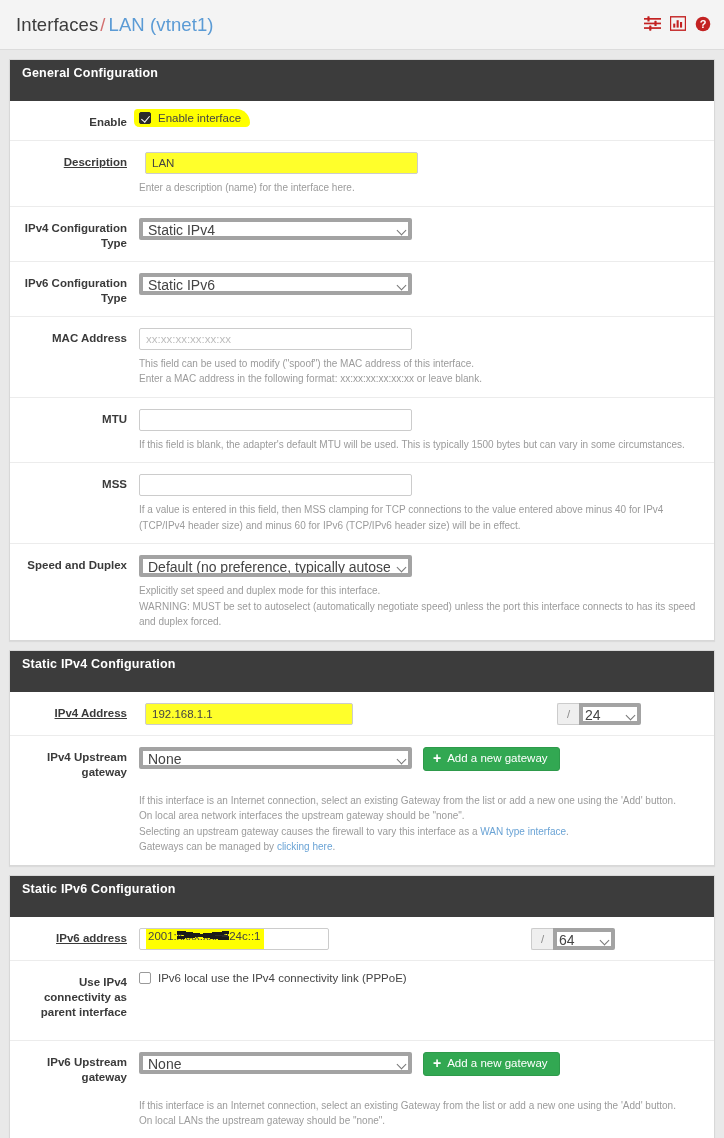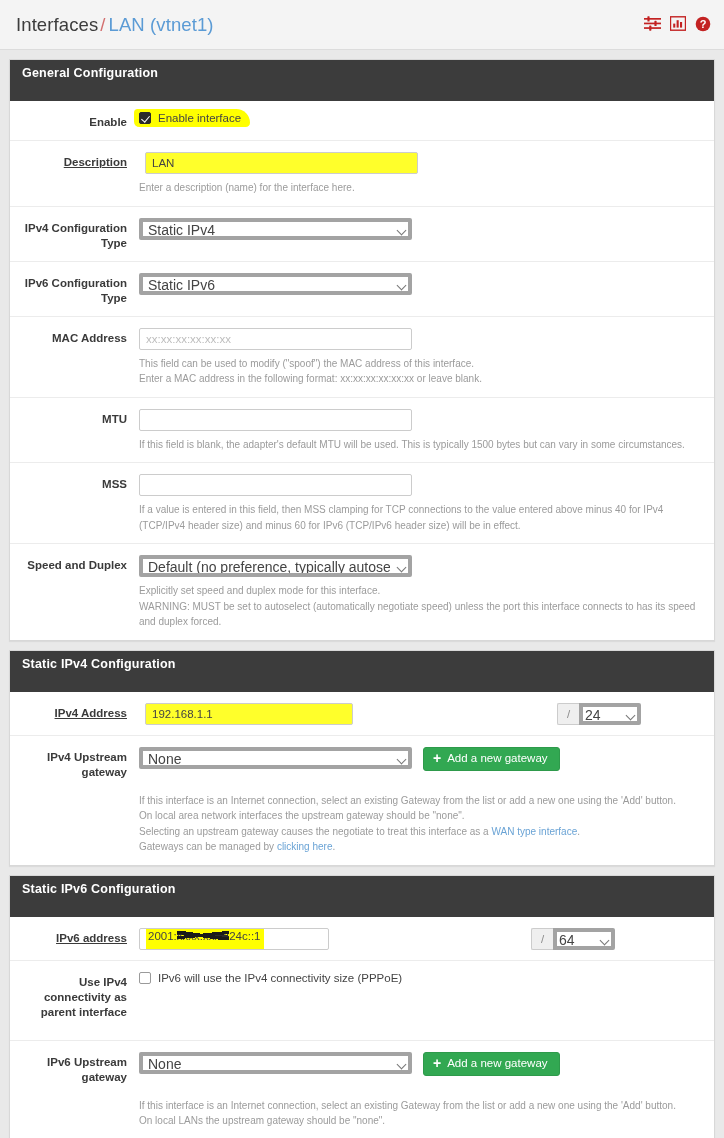--- a/index.html
+++ b/index.html
@@ -421,21 +421,21 @@
             </select>
           </span>
           <button class="btn-green">
             <span class="plus">+</span>
             <span>Add a new gateway</span>
           </button>
         </div>
         <div class="help" style="margin-top:22px;max-width:580px">
           <div>If this interface is an Internet connection, select an existing Gateway from the list or add a new one using the 'Add' button.</div>
           <div>On local area network interfaces the upstream gateway should be "none".</div>
-          <div><span>Selecting an upstream gateway causes the negotiate to treat this interface as a </span><a href="#">WAN type interface</a><span>.</span></div>
+          <div><span>Selecting an upstream gateway causes the firewall to vary this interface as a </span><a href="#">WAN type interface</a><span>.</span></div>
           <div><span>Gateways can be managed by </span><a href="#">clicking here</a><span>.</span></div>
         </div>
       </div>
     </div>
 
   </div>
 </div>
 
 <div class="panel">
   <div class="panel-heading">Static IPv6 Configuration</div>
@@ -458,21 +458,21 @@
           </div>
         </div>
       </div>
     </div>
 
     <div class="form-row" style="padding-bottom:20px">
       <div class="form-label">Use IPv4 connectivity as parent interface</div>
       <div class="form-control-wrap">
         <span class="cbline">
           <span class="cb"></span>
-          <span class="cb-label">IPv6 will use the IPv4 connectivity size (PPPoE)</span>
+          <span class="cb-label">IPv6 local use the IPv4 connectivity link (PPPoE)</span>
         </span>
       </div>
     </div>
 
     <div class="form-row">
       <div class="form-label">IPv6 Upstream gateway</div>
       <div class="form-control-wrap">
         <div class="gw-line">
           <span class="selwrap">
             <select class="sel sel-wide">

